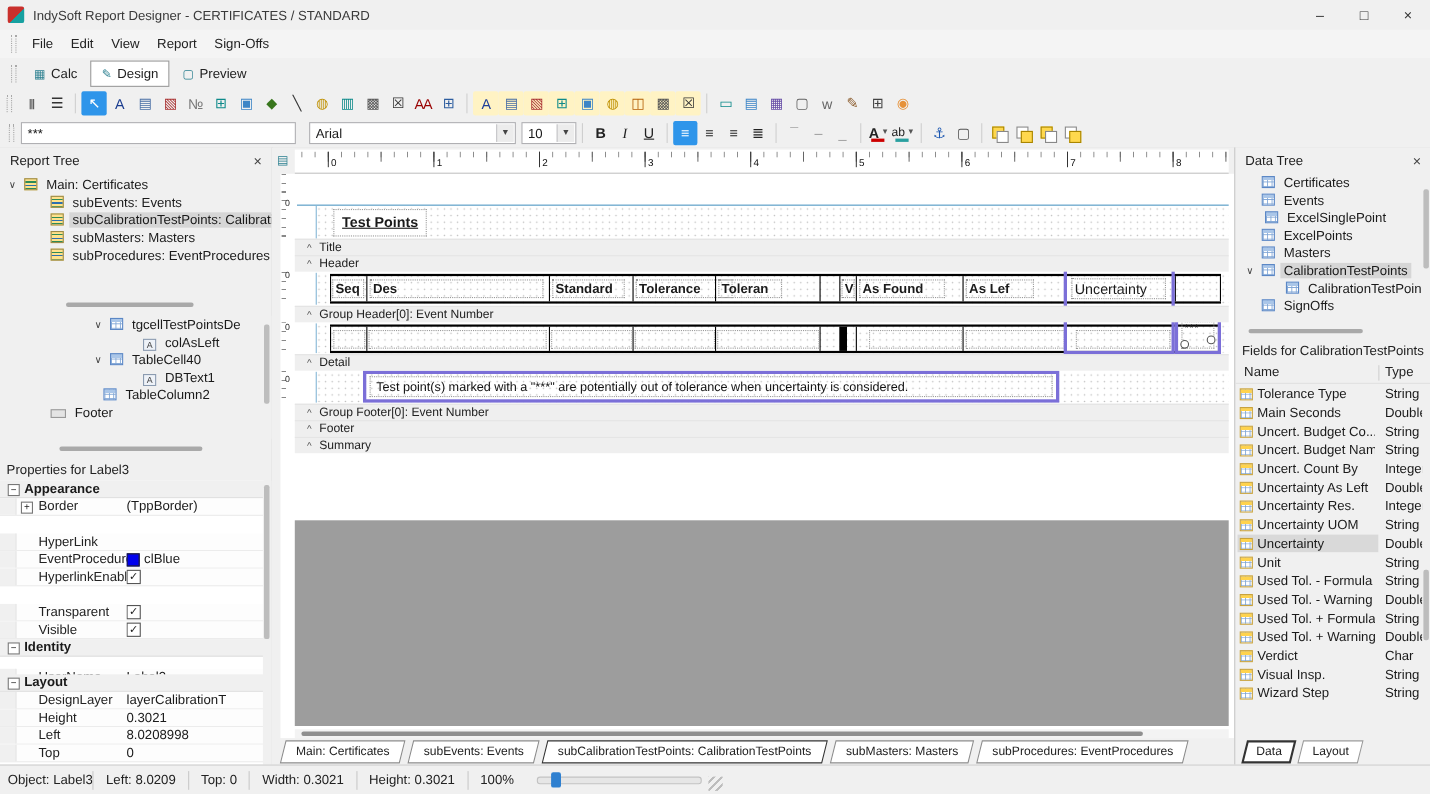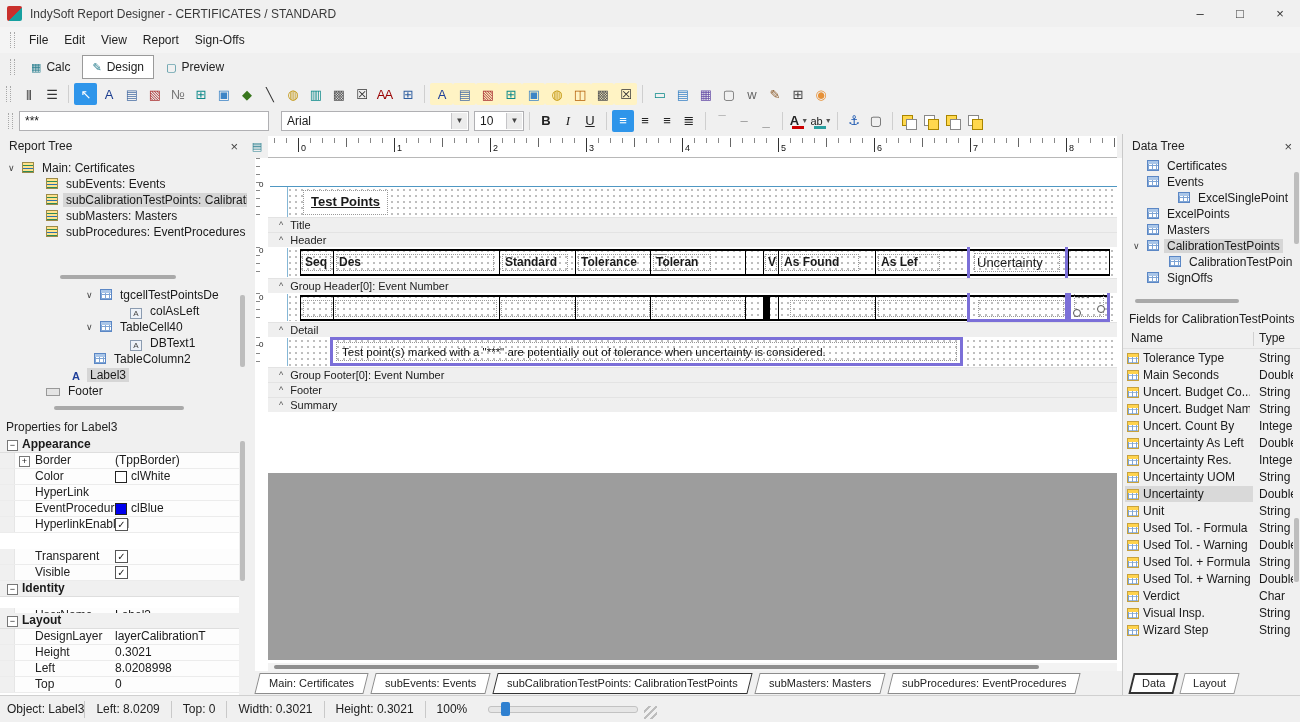--- a/index.html
+++ b/index.html
@@ -266,47 +266,39 @@
     </div>
   <div class="hsb" style="left:4px;top:139px;width:228px">
       <div class="hsbt" style="left:56px;width:116px"></div>
     </div>
   <div id="tree2">
       <div class="trow" style="padding-left: 100px;"><span class="caret" style="left: 86px;">∨</span><span class="tico ico-tbl"></span><span class="lbl">tgcellTestPointsDe</span></div>
       <div class="trow" style="padding-left: 130px;"><span class="tico ico-txt">A</span><span class="lbl">colAsLeft</span></div>
       <div class="trow" style="padding-left: 100px;"><span class="caret" style="left: 86px;">∨</span><span class="tico ico-tbl"></span><span class="lbl">TableCell40</span></div>
       <div class="trow" style="padding-left: 130px;"><span class="tico ico-txt">A</span><span class="lbl">DBText1</span></div>
       <div class="trow" style="padding-left: 94px;"><span class="tico ico-tbl"></span><span class="lbl">TableColumn2</span></div>
-      <div class="trow sel" style="padding-left: 70px;"><span class="tico ico-lbl">A</span><span class="lbl">Label3</span></div>
       <div class="trow" style="padding-left: 46px;"><span class="tico ico-band"></span><span class="lbl">Footer</span></div>
     </div>
   <div class="vsb" style="right:0;top:153px;height:112px">
       <div class="vsbt" style="top:8px;height:72px"></div>
     </div>
   <div class="hsb" style="left:4px;top:270px;width:228px">
       <div class="hsbt" style="left:50px;width:130px"></div>
     </div>
   <div id="ptitle">Properties for Label3</div>
   <div id="pgrid">
       <div class="prow grp" style="top: 0px;">
         <span class="pmbox">−</span>
         <span class="pgname">Appearance</span>
       </div>
       <div class="prow" style="top: 16px;">
         <span class="ppbox">+</span>
         <span class="pname">Border</span>
         <span class="pval">
           <span>(TppBorder)</span>
-        </span>
-      </div>
-      <div class="prow" style="top: 32px;">
-        <span class="pname">Color</span>
-        <span class="pval">
-          <span class="sw" style="background: rgb(255, 255, 255);"></span>
-          <span>clWhite</span>
         </span>
       </div>
       <div class="prow" style="top: 48px;">
         <span class="pname">HyperLink</span>
         <span class="pval"></span>
       </div>
       <div class="prow" style="top: 64px;">
         <span class="pname">EventProcedures</span>
         <span class="pval">
           <span class="sw" style="background: rgb(0, 0, 238);"></span>
@@ -509,21 +501,21 @@
   </div>
 
 <div id="rightpanel">
   <div class="pane-h">
     <span>Data Tree</span>
     <span class="pane-x">×</span>
   </div>
   <div id="dtree">
       <div class="trow" style="padding-left: 24px;"><span class="tico ico-tbl"></span><span class="lbl">Certificates</span></div>
       <div class="trow" style="padding-left: 24px;"><span class="tico ico-tbl"></span><span class="lbl">Events</span></div>
-      <div class="trow" style="padding-left: 27px; margin-left: 28px;"><span class="tico ico-tbl"></span><span class="lbl">ExcelSinglePoint</span></div>
+      <div class="trow" style="padding-left: 27px;"><span class="tico ico-tbl"></span><span class="lbl">ExcelSinglePoint</span></div>
       <div class="trow" style="padding-left: 24px;"><span class="tico ico-tbl"></span><span class="lbl">ExcelPoints</span></div>
       <div class="trow" style="padding-left: 24px;"><span class="tico ico-tbl"></span><span class="lbl">Masters</span></div>
       <div class="trow sel" style="padding-left: 24px;"><span class="caret" style="left: 10px;">∨</span><span class="tico ico-tbl"></span><span class="lbl">CalibrationTestPoints</span></div>
       <div class="trow" style="padding-left: 46px;"><span class="tico ico-tbl"></span><span class="lbl">CalibrationTestPoints</span></div>
       <div class="trow" style="padding-left: 24px;"><span class="tico ico-tbl"></span><span class="lbl">SignOffs</span></div>
     </div>
   <div class="vsb" style="right:0;top:24px;height:136px">
       <div class="vsbt" style="top:14px;height:72px"></div>
     </div>
   <div class="hsb" style="left:4px;top:163px;width:160px">

